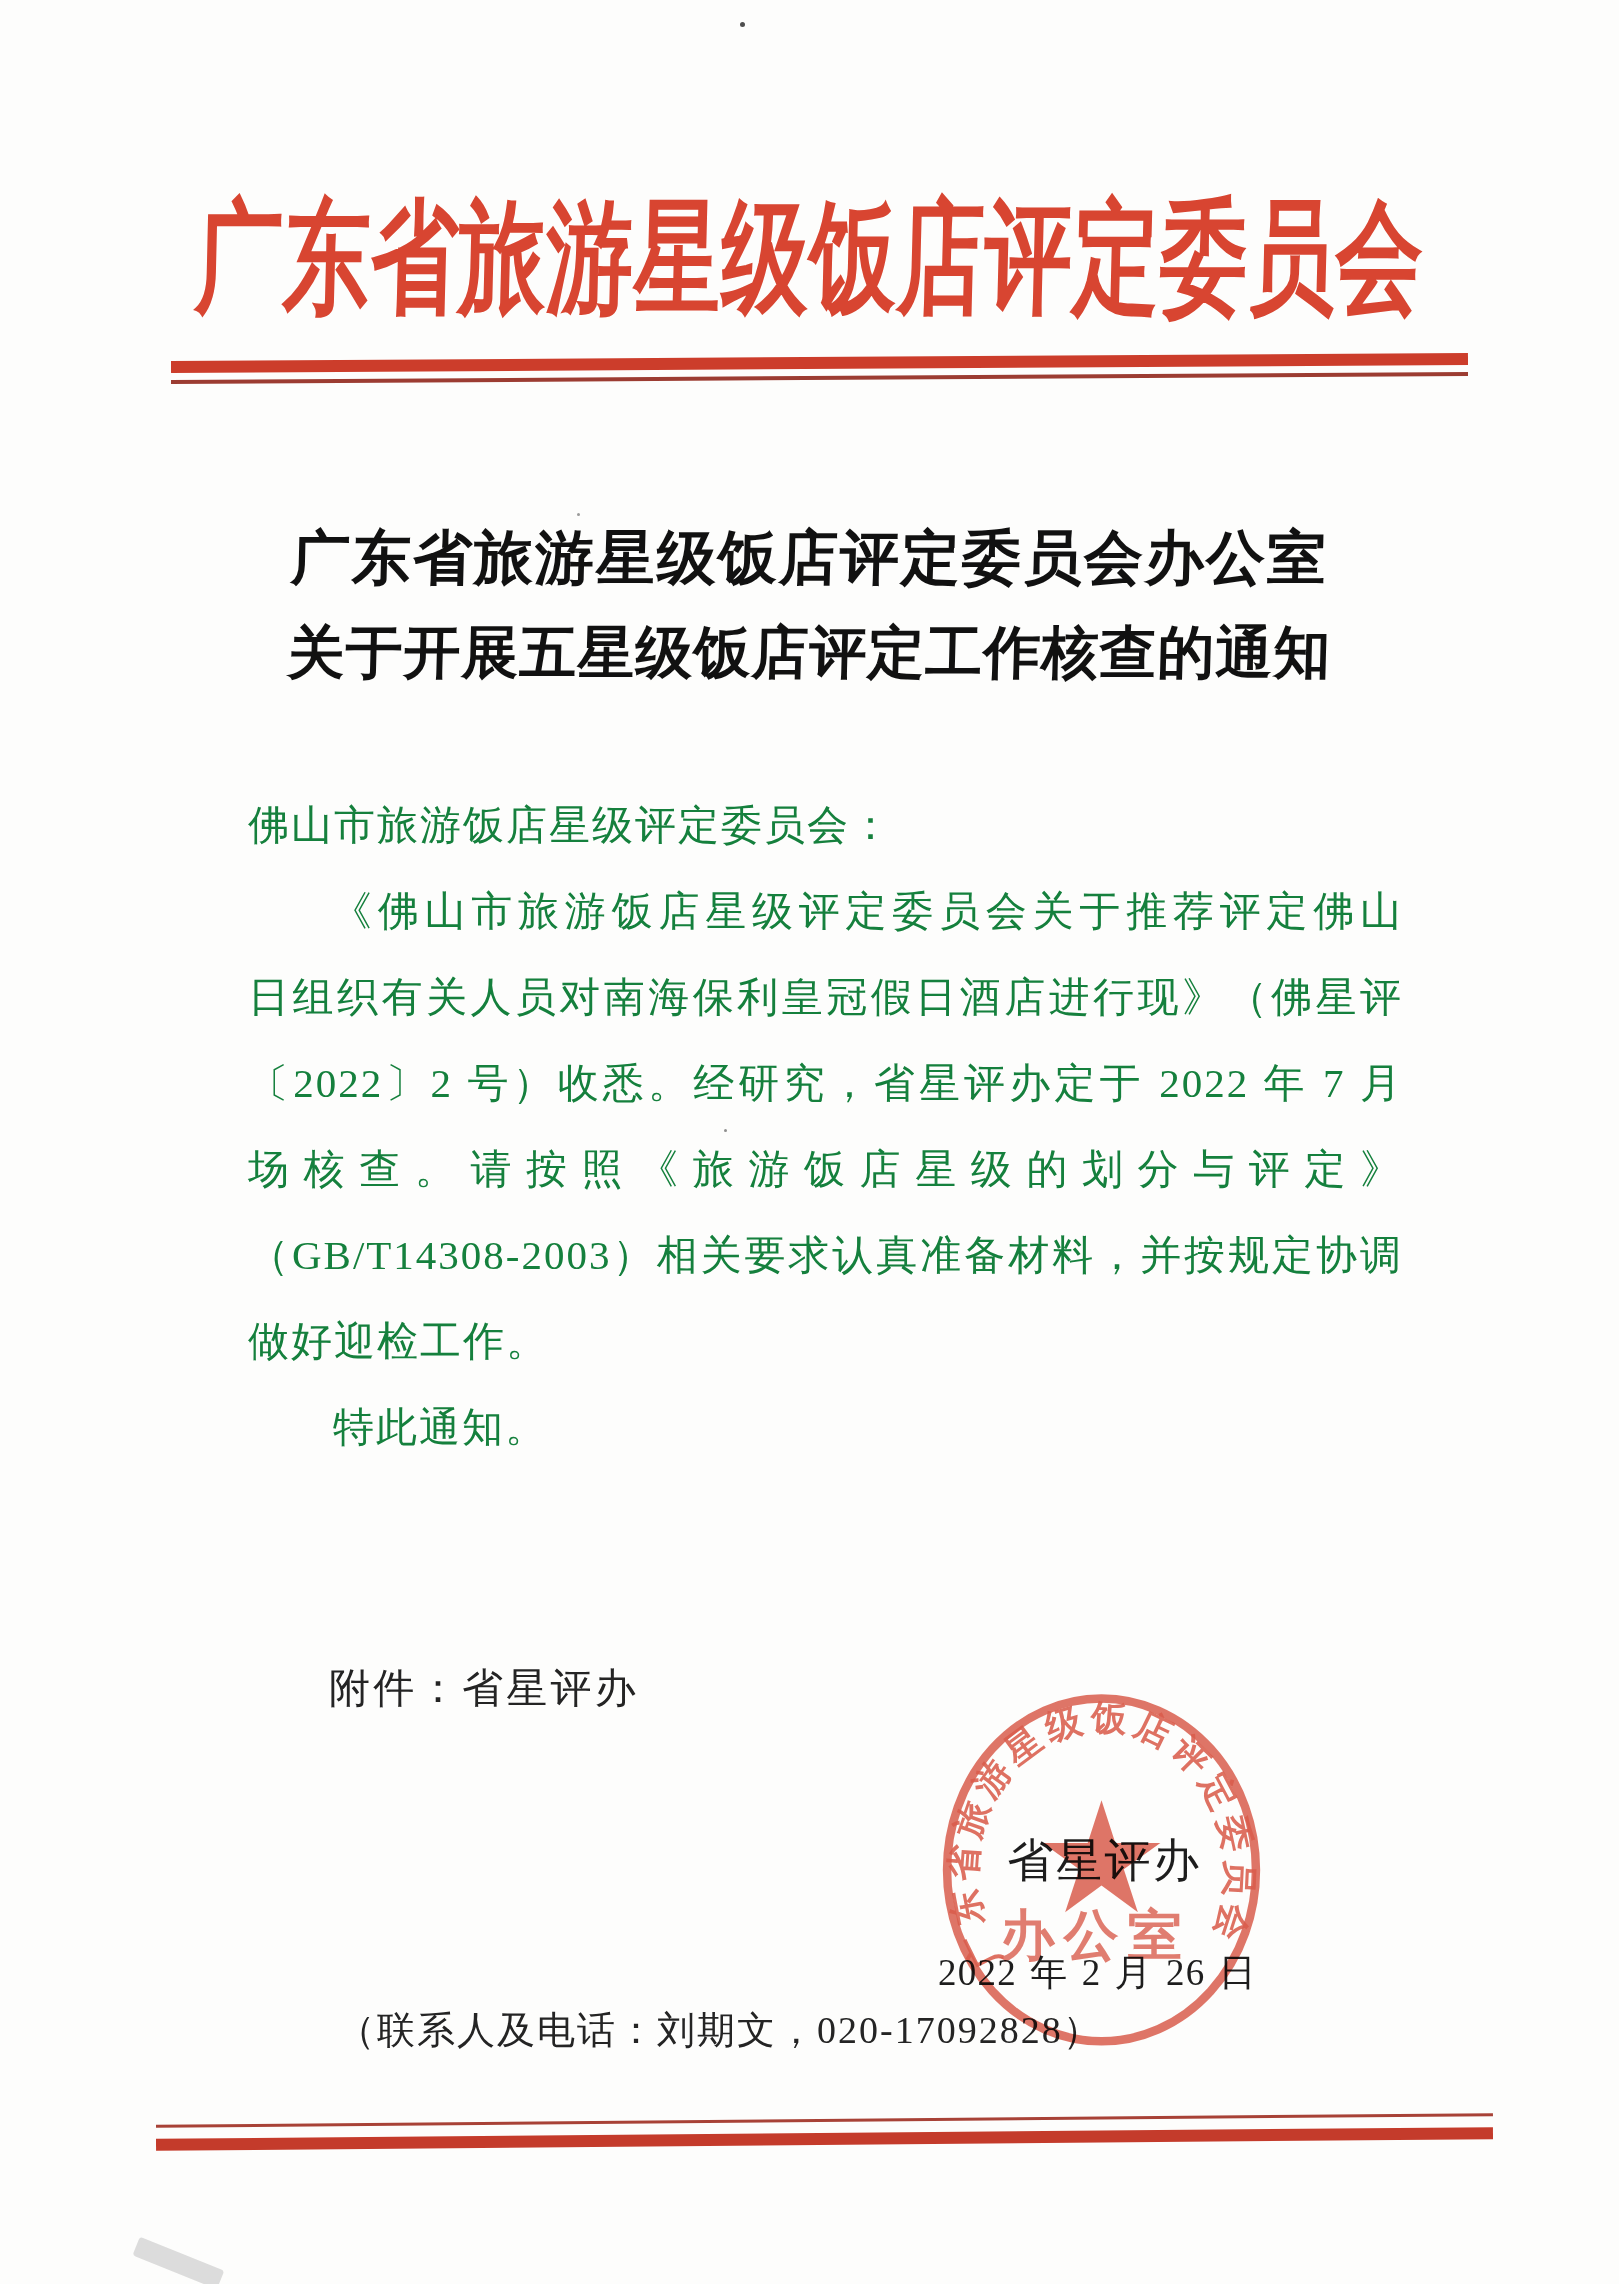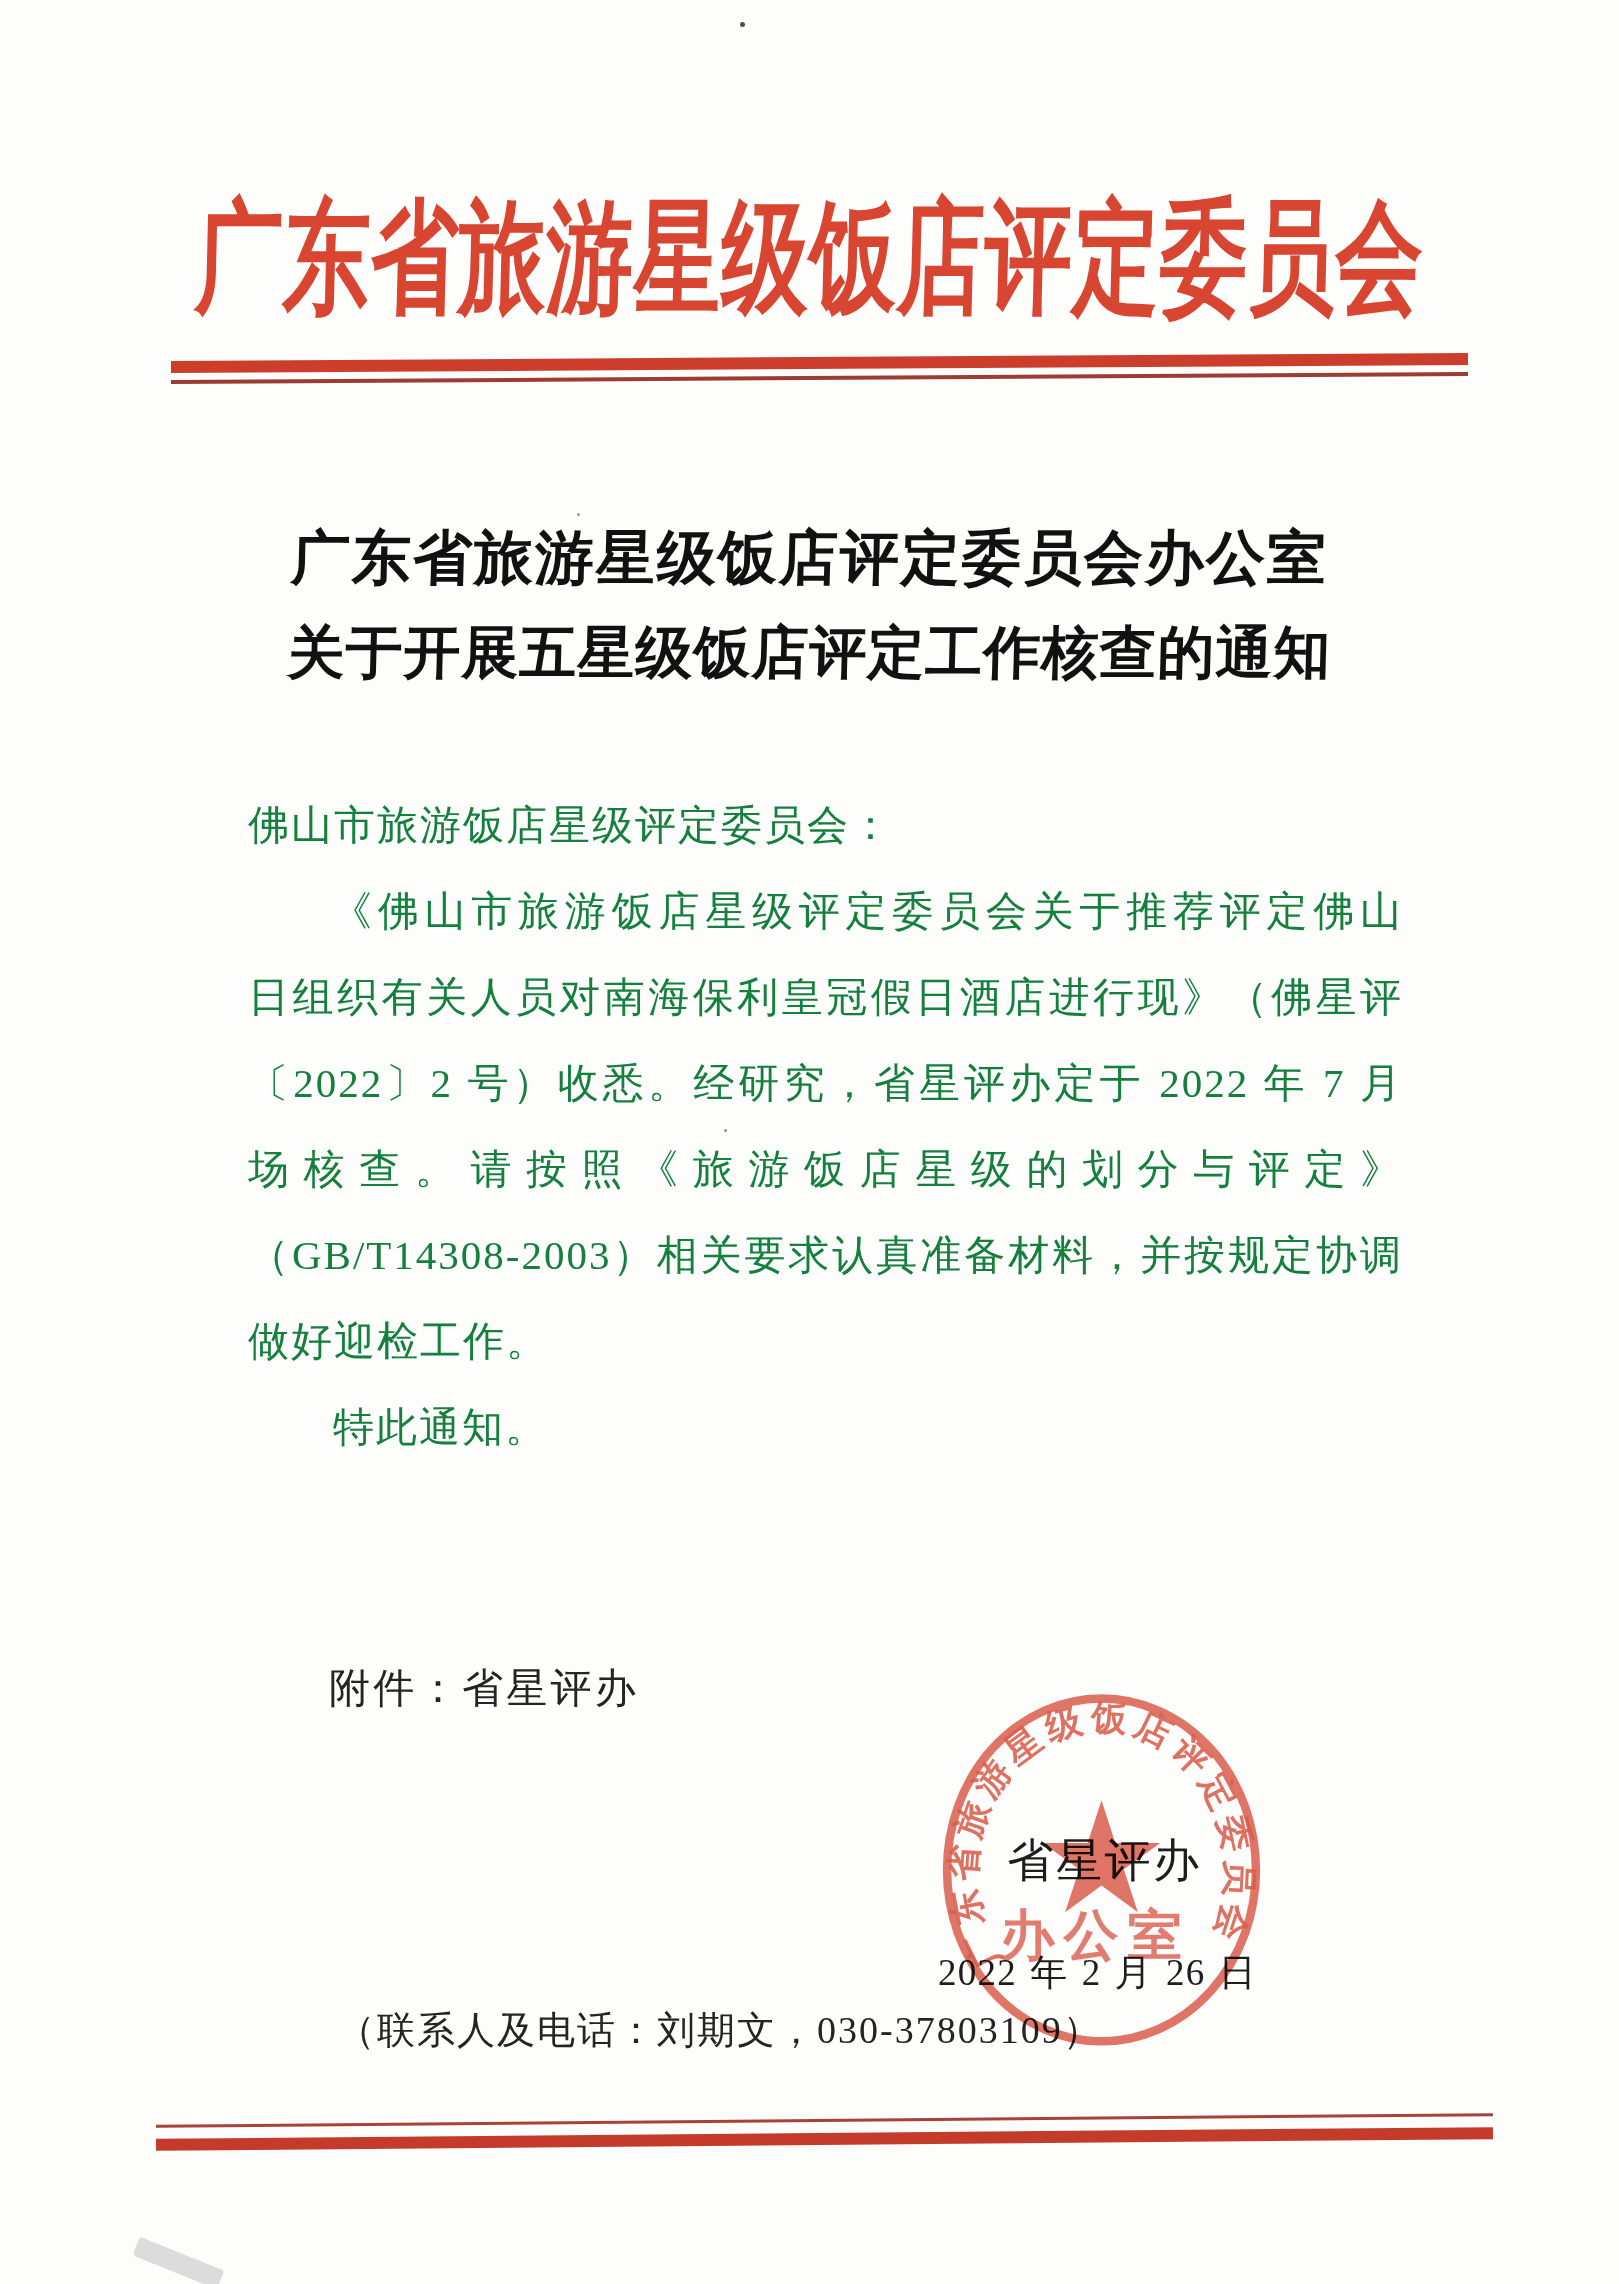--- a/index.html
+++ b/index.html
@@ -103,21 +103,21 @@
     <div class="bl fill">场核查。请按照《旅游饭店星级的划分与评定》</div>
     <div class="bl fill">（GB/T14308-2003）相关要求认真准备材料，并按规定协调</div>
     <div class="bl">做好迎检工作。</div>
     <div class="bl closing">特此通知。</div>
   </div>
 
   <div class="attachment">附件：省星评办</div>
 
   <div class="signer">省星评办</div>
   <div class="issue-date">2022 年 2 月 26 日</div>
-  <div class="contact">（联系人及电话：刘期文，030-37803109）</div>
+  <div class="contact">（联系人及电话：刘期文，020-17092828）</div>
 
   <svg class="seal" viewBox="-280 -300 560 600" xmlns="http://www.w3.org/2000/svg">
     <defs>
       <path id="ringPath" d="M -152.1 134.2 A 193 218 0 1 1 152.1 134.2" fill="none"></path>
     </defs>
     <ellipse cx="0" cy="-4" rx="237" ry="263" fill="none" stroke="#d8503e" stroke-width="13" stroke-opacity="0.85"></ellipse>
     <polygon points="0,-111 21.2,-45.1 90.3,-45.4 34.2,-4.9 55.8,60.9 0,20 -55.8,60.9 -34.2,-4.9 -90.3,-45.4 -21.2,-45.1" fill="#d8503e" fill-opacity="0.85"></polygon>
     <text font-size="55" font-weight="bold" fill="#d8503e" fill-opacity="0.88" letter-spacing="9">
       <textPath href="#ringPath">广东省旅游星级饭店评定委员会</textPath>
     </text>

